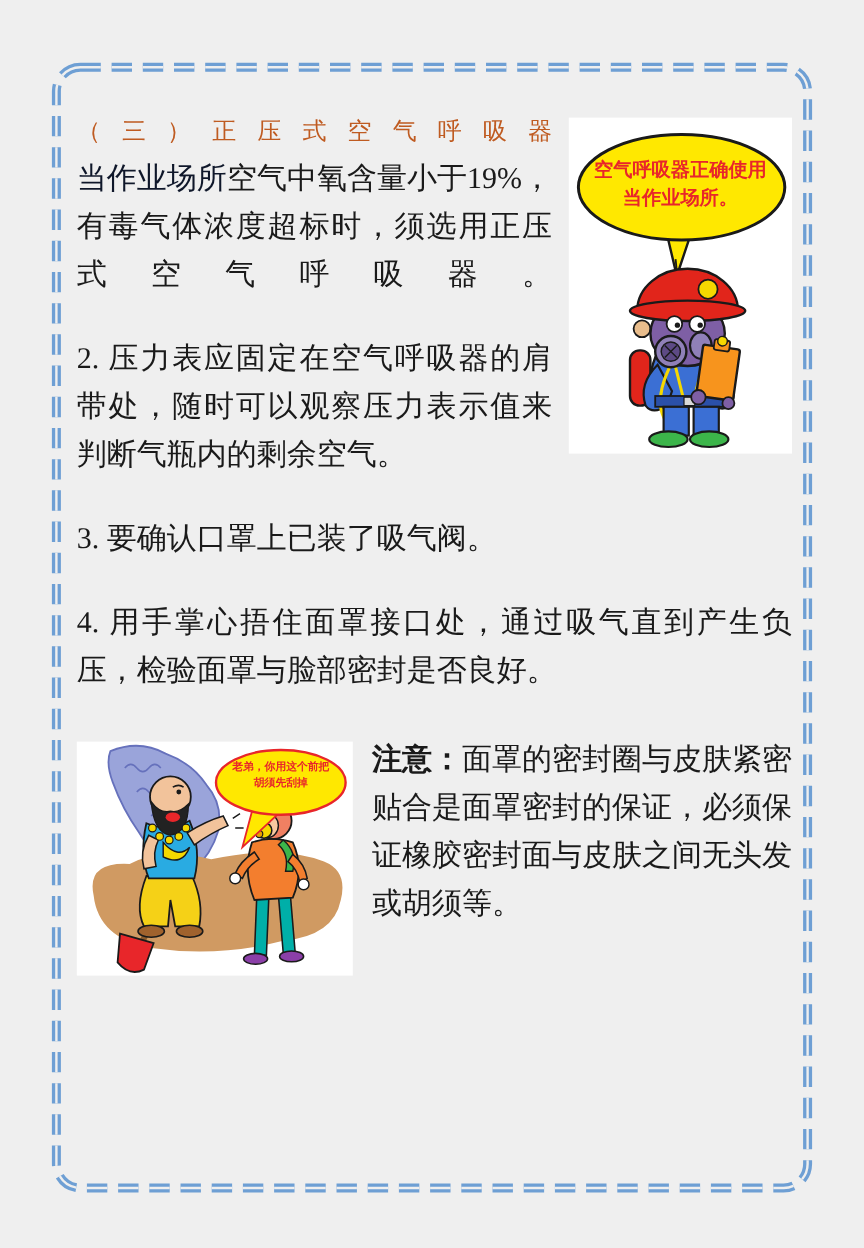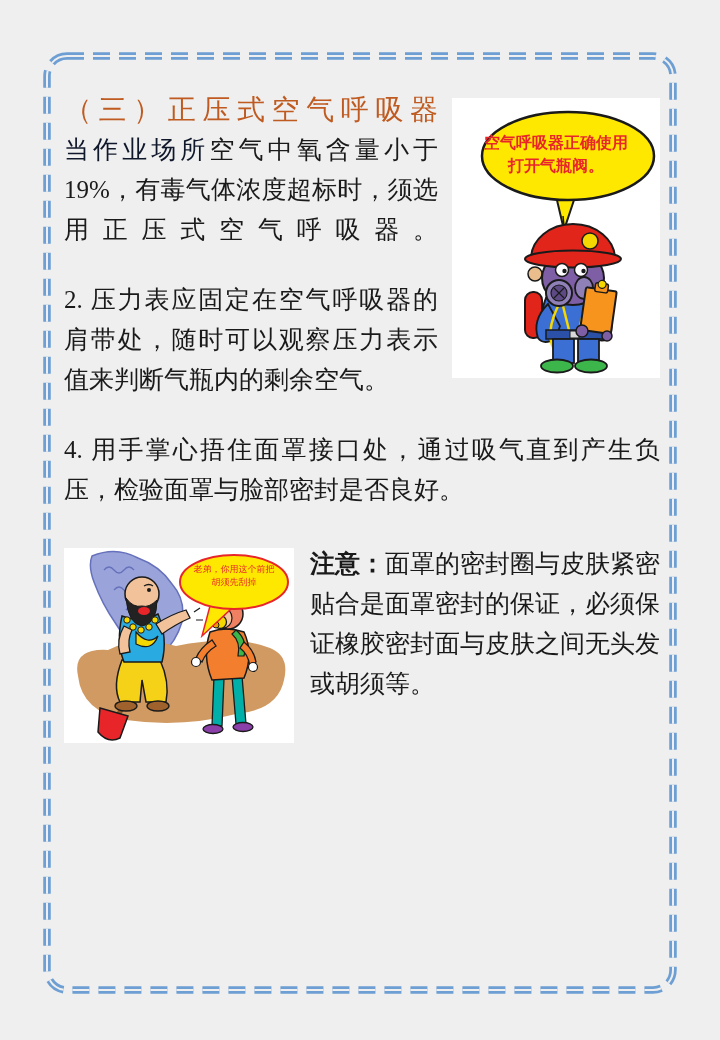--- a/index.html
+++ b/index.html
@@ -12,43 +12,43 @@
   .border-frame { position: absolute; left: 0; top: 0; }
 
   .content {
     position: absolute; left: 64px; top: 90px; width: 596px;
     color: #1a1a1a; font-size: 25px; line-height: 40px;
     text-align: justify; text-justify: inter-character;
   }
   .content p, .content h2 { margin: 0; }
 
   .title {
-    font-size: 28px; font-weight: normal; color: #bf5b21;
+    font-size: 20px; font-weight: normal; color: #bf5b21;
     text-align: justify; text-align-last: justify; line-height: 40px;
   }
   .intro { text-align-last: justify; }
   .orange { color: #0f172a; }
   .subheading { color: #29a8dc; text-align-last: justify; }
   .item { margin-top: 30px !important; }
   .top-section .item { margin-top: 0 !important; }
 
   figure { margin: 0; }
   .illus { background: #ffffff; position: relative; text-align: center; text-align-last: auto; }
-  .illus-1 { float: right; width: 186px; height: 280px; margin: 8px 0 12px 14px; padding-left: 22px; }
+  .illus-1 { float: right; width: 186px; height: 280px; margin: 8px 0 12px 14px; }
   .illus-2 { float: left; width: 230px; height: 195px; margin: 4px 16px 6px 0; }
 
   .bubble1-label {
     position: absolute; left: 8px; right: 8px; top: 33px;
     color: #e8262a; font-weight: bold; font-size: 16px; line-height: 23px;
     font-family: "Liberation Sans", "DejaVu Sans", sans-serif;
     text-align: center;
   }
   .bubble2-label {
     position: absolute; left: 122px; top: 15px; width: 96px;
-    color: #e8262a; font-weight: normal; font-size: 9px; line-height: 13px;
+    color: #e8262a; font-weight: bold; font-size: 9px; line-height: 13px;
     font-family: "Liberation Sans", "DejaVu Sans", sans-serif;
     text-align: center;
   }
   .note-section { margin-top: 34px; }
   .note-label { font-weight: bold; }
 </style>
 </head>
 <body>
 
 <div class="page">
@@ -101,32 +101,33 @@
               <rect x="109" y="191" width="31" height="43" rx="2" fill="#f7941d" stroke="#1a1a1a" stroke-width="2"></rect>
               <rect x="118" y="185" width="13" height="9" rx="2" fill="#f7941d" stroke="#1a1a1a" stroke-width="1.5"></rect>
               <circle cx="124.5" cy="186" r="4" fill="#f5d800" stroke="#1a1a1a" stroke-width="1.2"></circle>
             </g>
             <circle cx="108" cy="233" r="6" fill="#7e5fa5" stroke="#1a1a1a" stroke-width="1.5"></circle>
             <circle cx="133" cy="238" r="5" fill="#7e5fa5" stroke="#1a1a1a" stroke-width="1.5"></circle>
           </g>
         </svg>
         <div class="bubble1-label">
           <div>空气呼吸器正确使用</div>
-          <div>打开气瓶阀。</div>
+          <div>当作业场所。</div>
         </div>
       </figure>
 
       <h2 class="title">（三）正压式空气呼吸器</h2>
 
       <p class="intro"><span class="orange">当作业场所</span><span>空气中氧含量小于19%，有毒气体浓度超标时，须选用正压式空气呼吸器。</span></p>
 
 
     </section>
 
     <p class="item">2. 压力表应固定在空气呼吸器的肩带处，随时可以观察压力表示值来判断气瓶内的剩余空气。</p>
+    <p class="item">3. 要确认口罩上已装了吸气阀。</p>
     <p class="item">4. 用手掌心捂住面罩接口处，通过吸气直到产生负压，检验面罩与脸部密封是否良好。</p>
 
     <section class="note-section">
 
       <figure class="illus illus-2">
         <svg viewBox="0 0 230 195" width="230" height="195">
           <g>
             <path d="M28,8 Q52,-2 74,10 Q96,18 108,36 Q122,52 118,74 Q112,94 98,106 Q88,116 78,108 Q64,96 52,76 Q38,56 30,34 Q24,18 28,8 Z" fill="#9aa4da" stroke="#6671bc" stroke-width="1.5"></path>
             <path d="M40,22 q5,-6 10,0 q5,6 10,0 q5,-6 10,0 M50,42 q5,-6 10,0 q5,6 10,0 q5,-6 10,0 M62,62 q5,-6 10,0 q5,6 10,0 M74,82 q5,-6 10,0 q5,6 10,0" stroke="#6671bc" stroke-width="1.3" fill="none"></path>
           </g>

